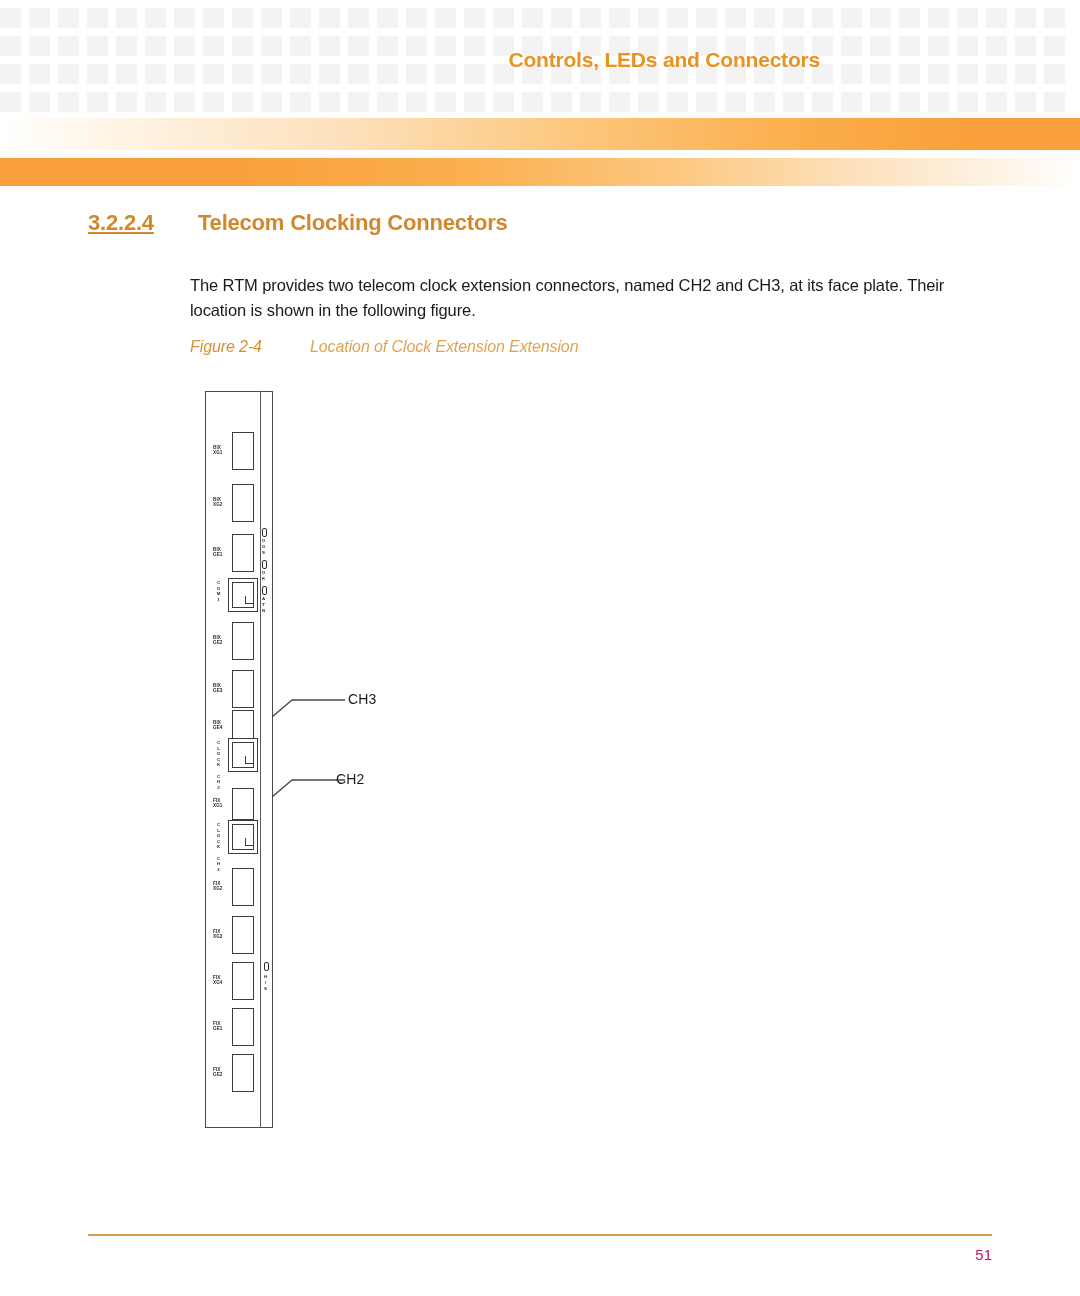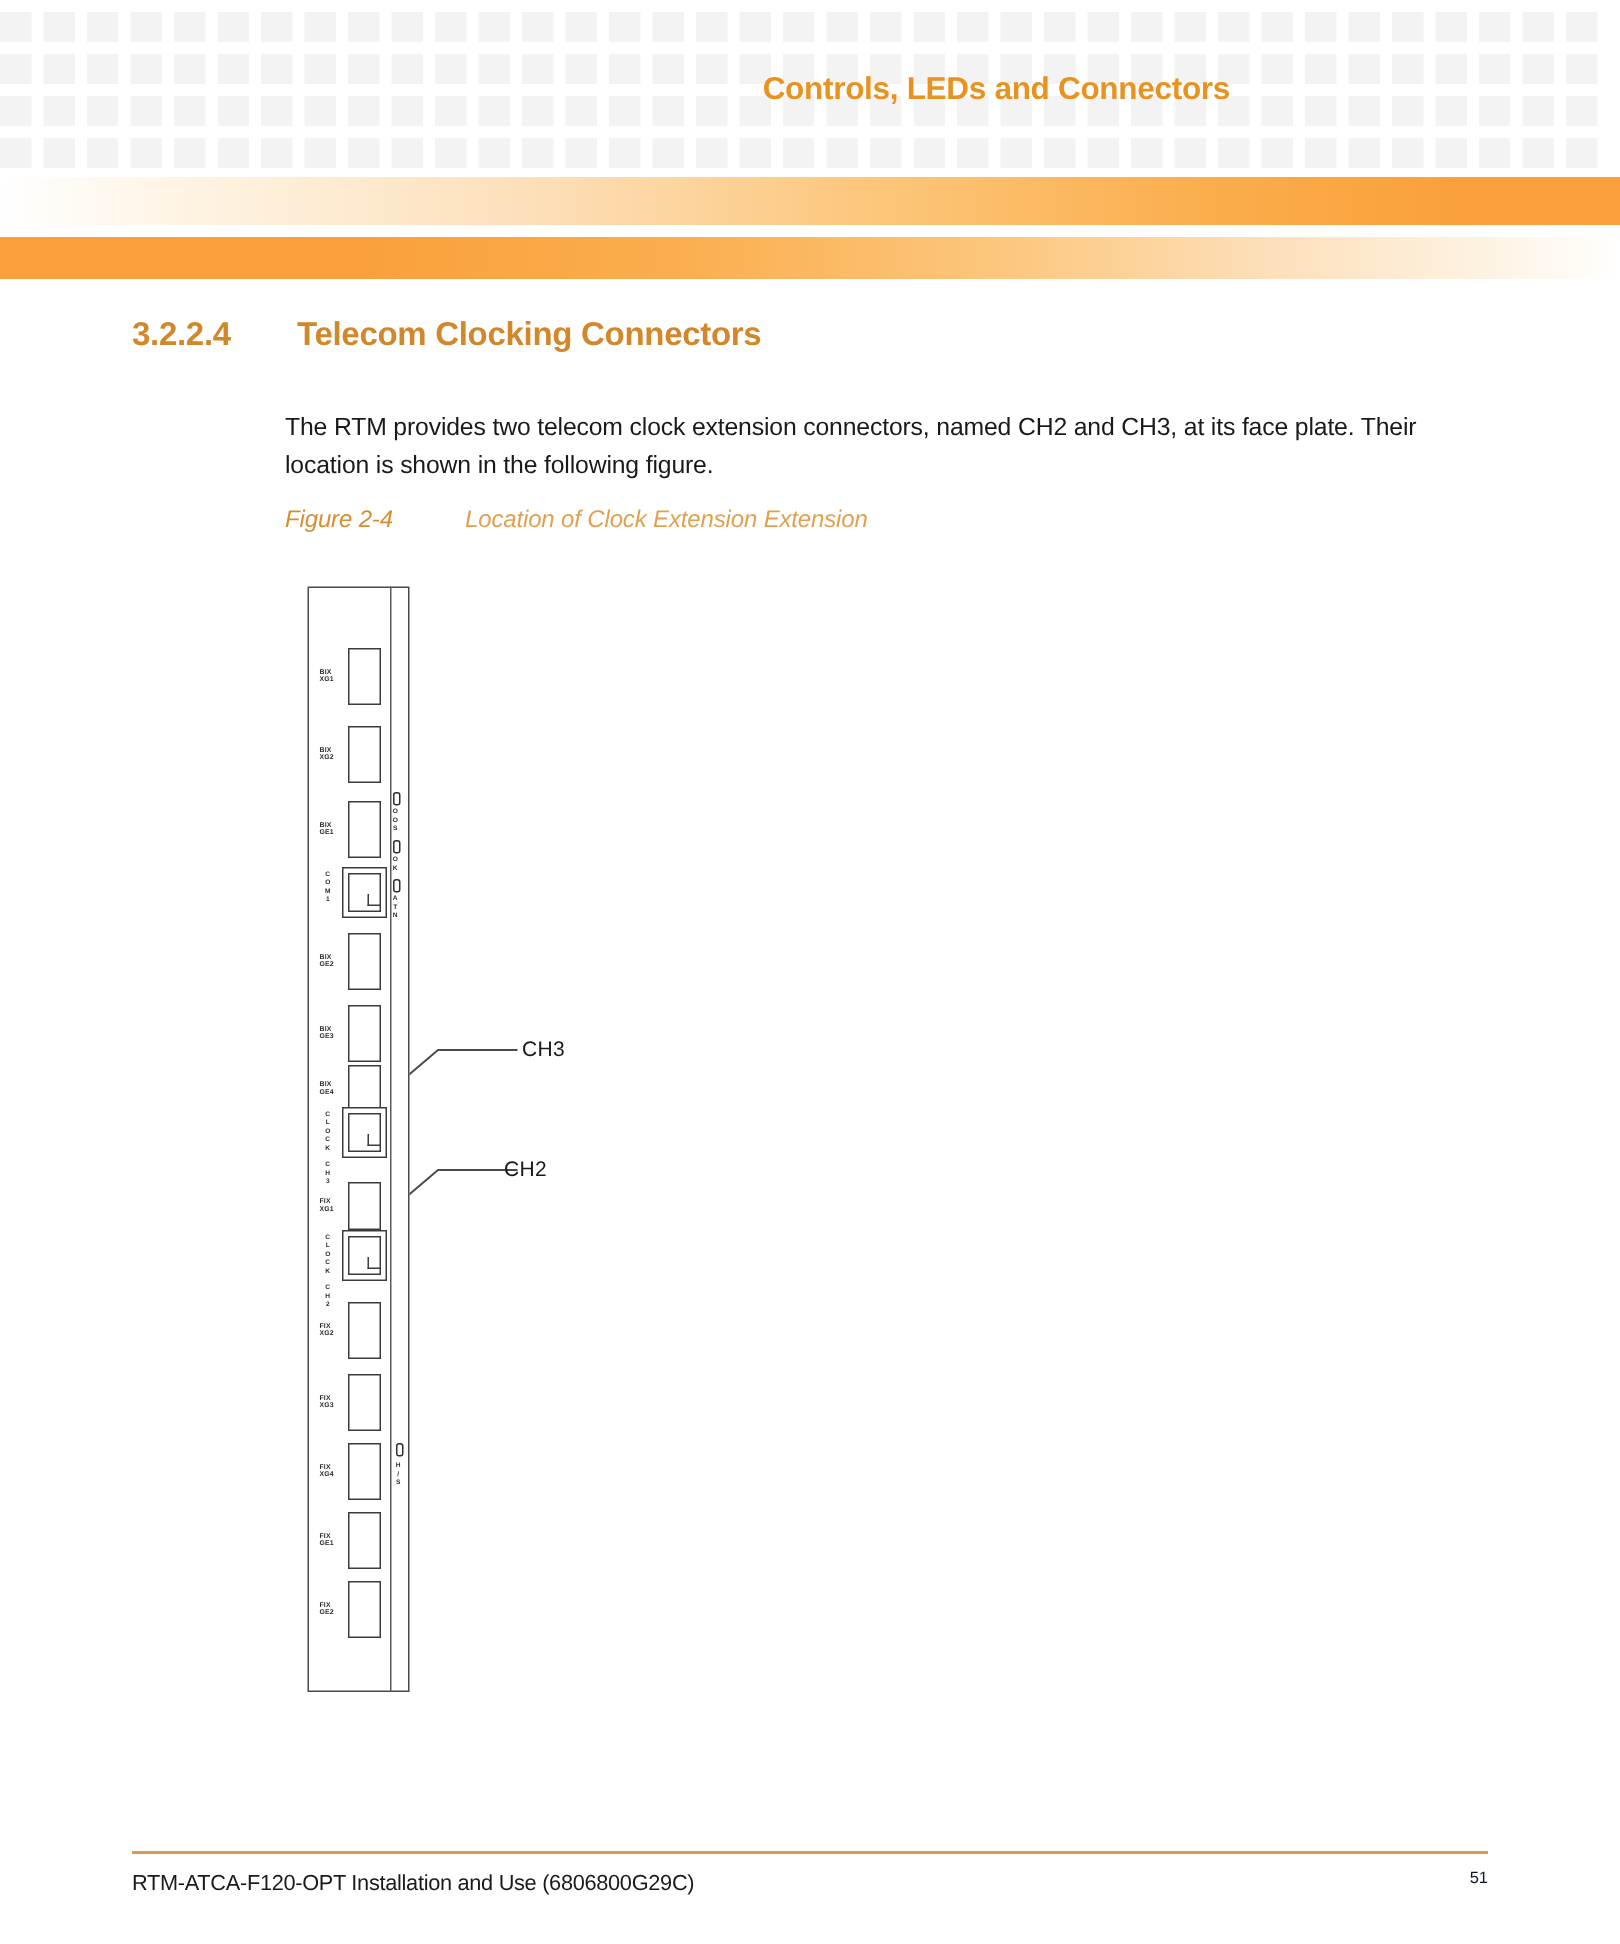--- a/index.html
+++ b/index.html
@@ -92,20 +92,21 @@
     top: 24px;
     width: 900px;
     font-size: 22px;
     font-weight: bold;
     color: #d2872b;
     letter-spacing: -0.2px;
   }
   .section-heading .sec-num {
     display: inline-block;
     width: 110px;
+    text-decoration: underline;
   }
   .body-para {
     position: absolute;
     left: 190px;
     top: 70px;
     width: 800px;
     font-size: 16.5px;
     line-height: 25px;
     color: #1a1a1a;
     letter-spacing: -0.1px;
@@ -266,23 +267,23 @@
     top: 30px;
     font-size: 14.5px;
     color: #1a1a1a;
     letter-spacing: -0.2px;
     white-space: nowrap;
   }
   .footer-page {
     position: absolute;
     right: 88px;
     top: 28px;
-    font-size: 11px;
+    font-size: 15px;
     font-weight: normal;
-    color: #0f172a;
+    color: #be185d;
   }
 </style>
 </head>
 <body>
 
 <div class="page-header">
   <div class="header-grid-cells" id="gridcells">
       <i></i>
       <i></i>
       <i></i>
@@ -509,15 +510,14 @@
       </div>
 
     <div class="callout-label" style="left:348px; top:305px;">CH3</div>
     <div class="callout-label" style="left:336px; top:385px;">CH2</div>
 
   </div>
 </div>
 
 <div class="page-footer">
   <div class="footer-rule"></div>
-  <div class="footer-text">RTM-ATCA-F120-OPT Installation and Use (6806800G29C)</div>
   <div class="footer-page">51</div>
 </div>
 
 </body></html>

